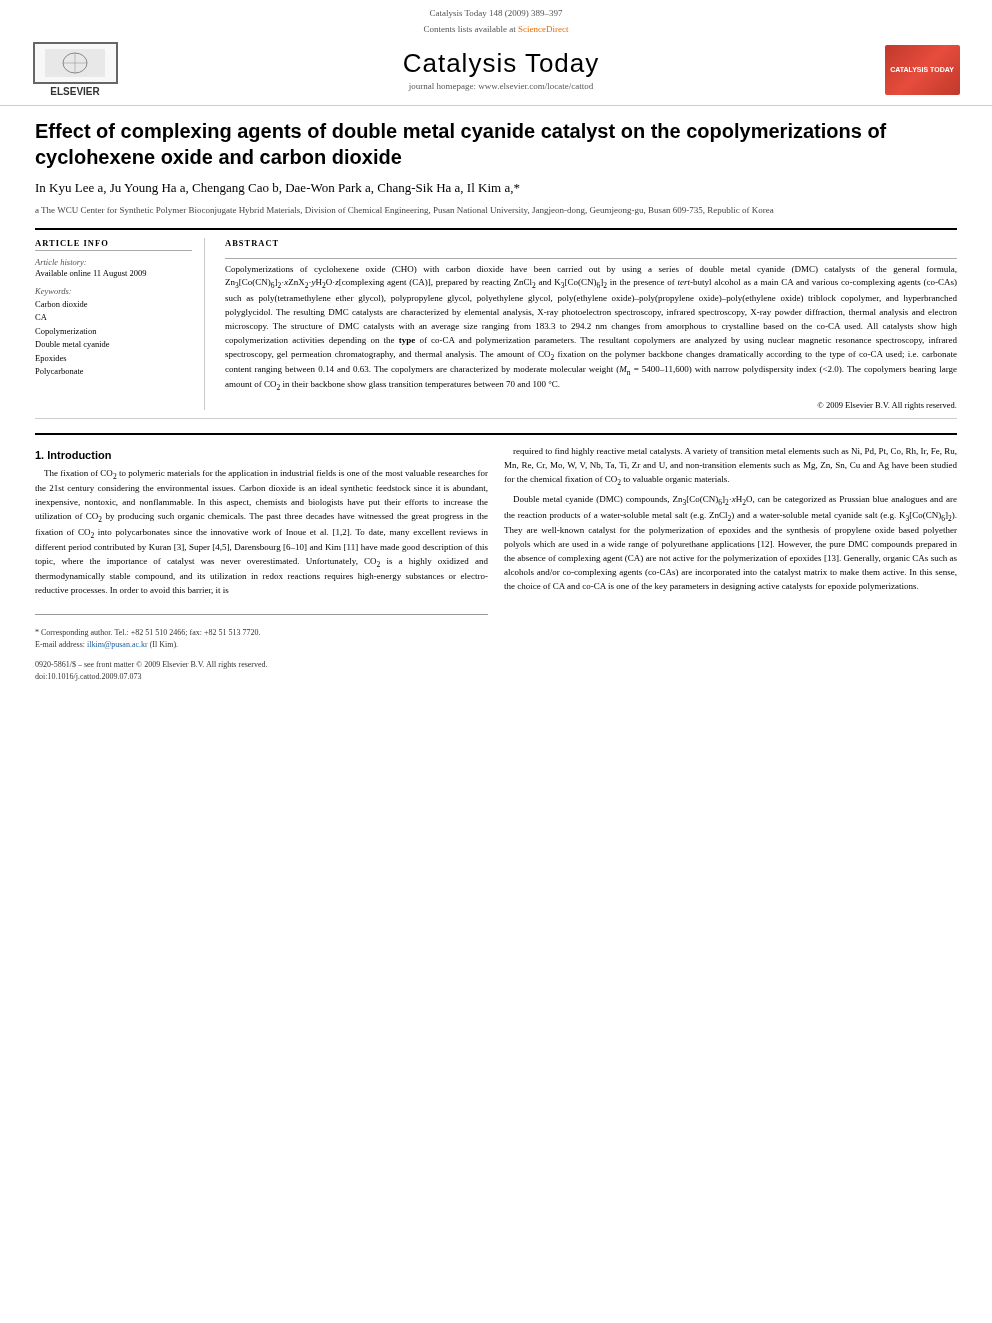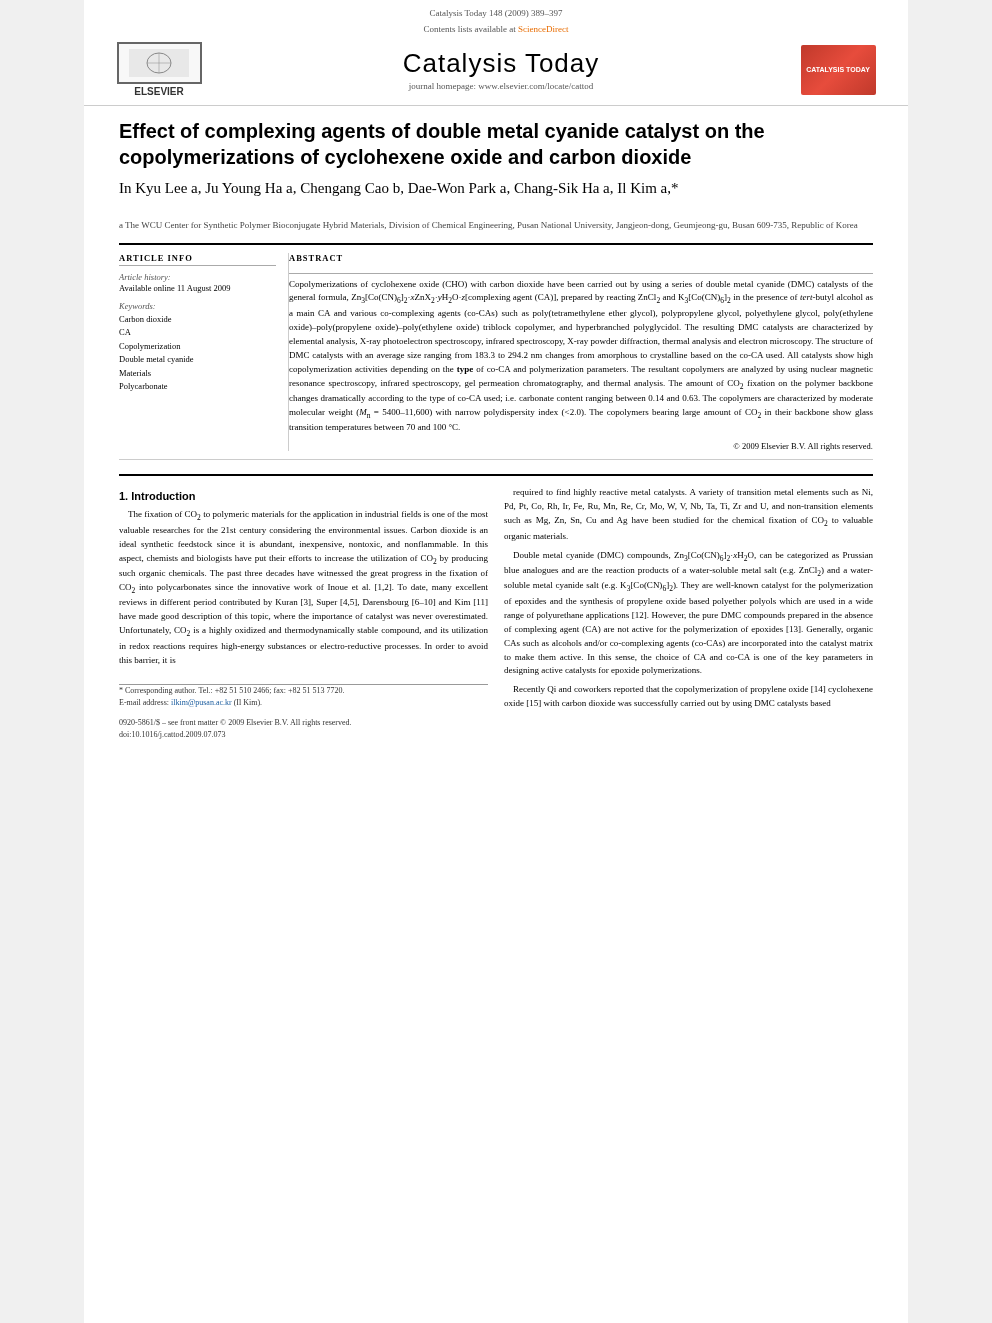--- a/index.html
+++ b/index.html
@@ -3,21 +3,21 @@
   <meta charset="utf-8">
   <style>
     * { margin: 0; padding: 0; box-sizing: border-box; }
     body {
       background: #f0f0f0;
       font-family: 'Times New Roman', Times, serif;
       font-size: 10px;
       color: #000;
     }
     .page {
-      width: 824px;
+      width: 992px;
       min-height: 1323px;
       background: #fff;
       margin: 0 auto;
       padding: 0;
       position: relative;
     }
     
     .journal-header {
       text-align: center;
       padding: 8px 20px 4px 20px;
@@ -105,32 +105,33 @@
     }
     .article-title {
       font-size: 20px;
       font-weight: bold;
       font-family: Arial, sans-serif;
       color: #000;
       margin-bottom: 10px;
       line-height: 1.3;
     }
     .authors {
-      font-size: 15px;
-      margin-bottom: 22px;
+      font-size: 13px;
+      margin-bottom: 8px;
       color: #000;
     }
     .affiliations {
       font-size: 9px;
       color: #444;
       margin-bottom: 10px;
       line-height: 1.5;
     }
     .two-col {
       display: flex;
+      gap: 20px;
       margin-top: 8px;
       border-top: 2px solid #000;
       border-bottom: 1px solid #ccc;
       padding: 8px 0;
     }
     .article-info {
       width: 170px;
       flex-shrink: 0;
       border-right: 1px solid #ccc;
       padding-right: 12px;
@@ -220,21 +221,21 @@
       text-align: justify;
       color: #000;
     }
     .body-text p {
       margin-bottom: 5px;
       text-indent: 1em;
     }
     .footnote-section {
       border-top: 1px solid #999;
       margin-top: 16px;
-      padding-top: 0;
+      padding-top: 12px;
     }
     .footnote-text {
       font-size: 8px;
       color: #333;
       line-height: 1.5;
     }
   </style>
 </head>
 <body>
 
@@ -289,21 +290,21 @@
       <div class="article-info">
         <div class="article-info-title">ARTICLE INFO</div>
         <div class="article-info-label">Article history:</div>
         <div class="article-info-value">Available online 11 August 2009</div>
         <div class="keywords-title">Keywords:</div>
         <div>
           <div class="keyword-item">Carbon dioxide</div>
           <div class="keyword-item">CA</div>
           <div class="keyword-item">Copolymerization</div>
           <div class="keyword-item">Double metal cyanide</div>
-          <div class="keyword-item">Materials</div>
+          <div class="keyword-item">Epoxides</div>
           <div class="keyword-item">Polycarbonate</div>
         </div>
       </div>
 
       <div class="abstract-section">
         <div class="abstract-title">ABSTRACT</div>
         <div class="abstract-text">
           Copolymerizations of cyclohexene oxide (CHO) with carbon dioxide have been carried out by using a series of double metal cyanide (DMC) catalysts of the general formula, Zn<sub>3</sub>[Co(CN)<sub>6</sub>]<sub>2</sub>·<em>x</em>ZnX<sub>2</sub>·<em>y</em>H<sub>2</sub>O·<em>z</em>[complexing agent (CA)], prepared by reacting ZnCl<sub>2</sub> and K<sub>3</sub>[Co(CN)<sub>6</sub>]<sub>2</sub> in the presence of <em>tert</em>-butyl alcohol as a main CA and various co-complexing agents (co-CAs) such as poly(tetramethylene ether glycol), polypropylene glycol, polyethylene glycol, poly(ethylene oxide)–poly(propylene oxide)–poly(ethylene oxide) triblock copolymer, and hyperbranched polyglycidol. The resulting DMC catalysts are characterized by elemental analysis, X-ray photoelectron spectroscopy, infrared spectroscopy, X-ray powder diffraction, thermal analysis and electron microscopy. The structure of DMC catalysts with an average size ranging from 183.3 to 294.2 nm changes from amorphous to crystalline based on the co-CA used. All catalysts show high copolymerization activities depending on the <span style="font-weight:bold;">type</span> of co-CA and polymerization parameters. The resultant copolymers are analyzed by using nuclear magnetic resonance spectroscopy, infrared spectroscopy, gel permeation chromatography, and thermal analysis. The amount of CO<sub>2</sub> fixation on the polymer backbone changes dramatically according to the type of co-CA used; i.e. carbonate content ranging between 0.14 and 0.63. The copolymers are characterized by moderate molecular weight (<em>M</em><sub>n</sub> = 5400–11,600) with narrow polydispersity index (&lt;2.0). The copolymers bearing large amount of CO<sub>2</sub> in their backbone show glass transition temperatures between 70 and 100 °C.
         </div>
         <div class="copyright-line">© 2009 Elsevier B.V. All rights reserved.</div>
@@ -324,18 +325,17 @@
           </div>
           <div class="footnote-text" style="margin-top:8px;">0920-5861/$ – see front matter © 2009 Elsevier B.V. All rights reserved.</div>
           <div class="footnote-text">doi:10.1016/j.cattod.2009.07.073</div>
         </div>
       </div>
 
       <div class="col-right">
         <div class="body-text">
           <p>required to find highly reactive metal catalysts. A variety of transition metal elements such as Ni, Pd, Pt, Co, Rh, Ir, Fe, Ru, Mn, Re, Cr, Mo, W, V, Nb, Ta, Ti, Zr and U, and non-transition elements such as Mg, Zn, Sn, Cu and Ag have been studied for the chemical fixation of CO<sub>2</sub> to valuable organic materials.</p>
           <p>Double metal cyanide (DMC) compounds, Zn<sub>3</sub>[Co(CN)<sub>6</sub>]<sub>2</sub>·<em>x</em>H<sub>2</sub>O, can be categorized as Prussian blue analogues and are the reaction products of a water-soluble metal salt (e.g. ZnCl<sub>2</sub>) and a water-soluble metal cyanide salt (e.g. K<sub>3</sub>[Co(CN)<sub>6</sub>]<sub>2</sub>). They are well-known catalyst for the polymerization of epoxides and the synthesis of propylene oxide based polyether polyols which are used in a wide range of polyurethane applications [12]. However, the pure DMC compounds prepared in the absence of complexing agent (CA) are not active for the polymerization of epoxides [13]. Generally, organic CAs such as alcohols and/or co-complexing agents (co-CAs) are incorporated into the catalyst matrix to make them active. In this sense, the choice of CA and co-CA is one of the key parameters in designing active catalysts for epoxide polymerizations.</p>
-          <p>Recently Qi and coworkers reported that the copolymerization of propylene oxide [14] cyclohexene oxide [15] with carbon dioxide was successfully carried out by using DMC catalysts based</p>
         </div>
       </div>
     </div>
   </div>
 </div>
 
 </body></html>

